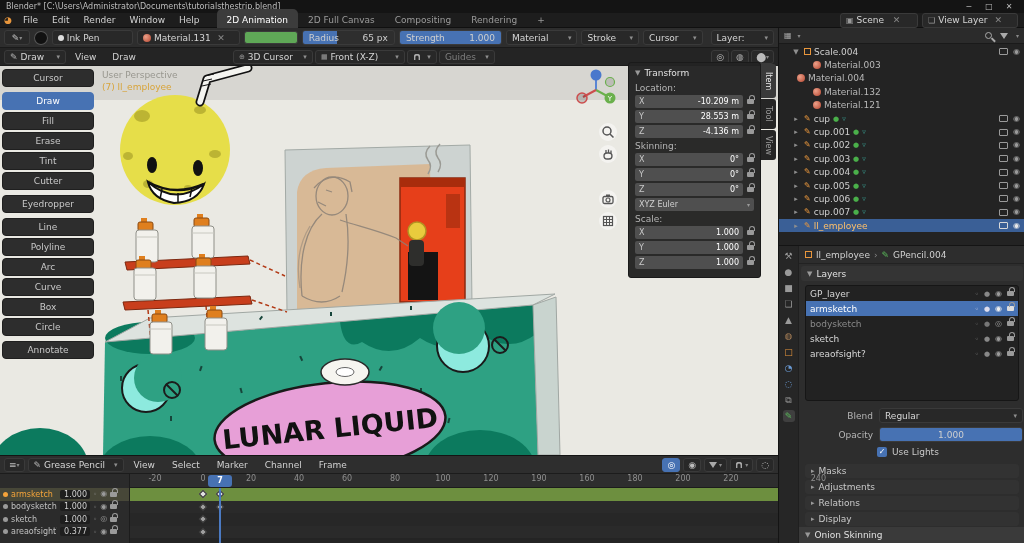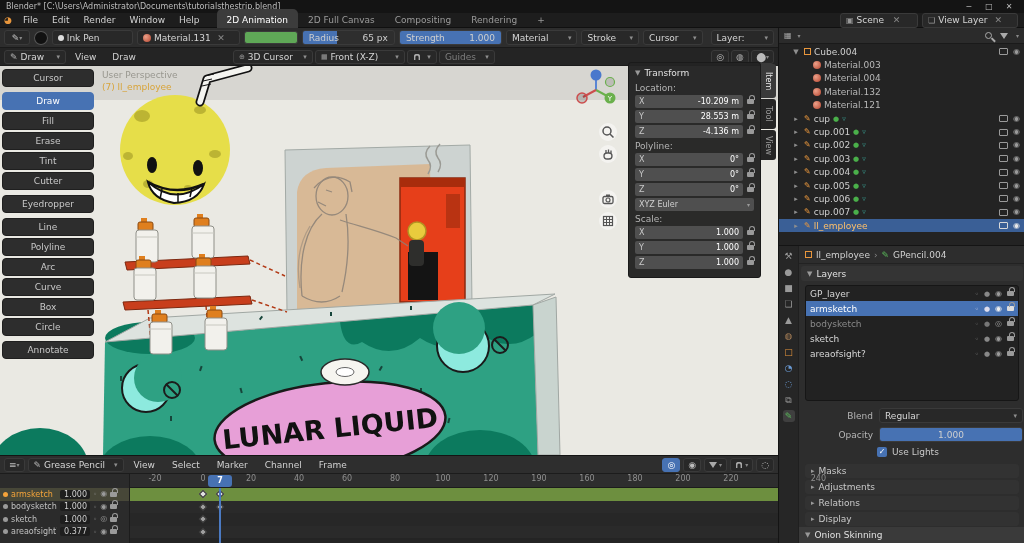--- a/index.html
+++ b/index.html
@@ -391,21 +391,21 @@
         </span>
         <span class="lk"></span>
       </div>
     <div class="tp-row">
         <span class="tp-field">
           <span class="tp-axis">Z</span>
           <span class="tp-val">-4.136 m</span>
         </span>
         <span class="lk"></span>
       </div>
-    <div class="tp-label">Polyline:</div>
+    <div class="tp-label">Skinning:</div>
     <div class="tp-row">
         <span class="tp-field">
           <span class="tp-axis">X</span>
           <span class="tp-val">0°</span>
         </span>
         <span class="lk"></span>
       </div>
     <div class="tp-row">
         <span class="tp-field">
           <span class="tp-axis">Y</span>
@@ -463,31 +463,31 @@
       <span style="margin-left:auto;display:flex;gap:8px;align-items:center">
         <span class="mag"></span>
         <span class="fun"></span>
         <span style="font-size:6px;color:#888">▾</span>
       </span>
     </div>
     <div style="padding-top:1px">
       <div class="o-row" style="padding-left:12px">
           <span class="o-exp">▼</span>
           <span class="ic-obj"></span>
-          <span>Cube.004</span>
+          <span>Scale.004</span>
           <span style="margin-left:auto;display:flex;gap:5px;align-items:center">
             <span class="scr"></span>
             <span class="eye">◉</span>
           </span>
         </div>
       <div class="o-row" style="padding-left:34px;color:#b8b8b8">
           <span class="ic-mat"></span>
           <span>Material.003</span>
         </div>
-      <div class="o-row" style="padding-left:34px;color:#b8b8b8">
+      <div class="o-row" style="padding-left:18px;color:#b8b8b8">
           <span class="ic-mat"></span>
           <span>Material.004</span>
         </div>
       <div class="o-row" style="padding-left:34px;color:#b8b8b8">
           <span class="ic-mat"></span>
           <span>Material.132</span>
         </div>
       <div class="o-row" style="padding-left:34px;color:#b8b8b8">
           <span class="ic-mat"></span>
           <span>Material.121</span>

